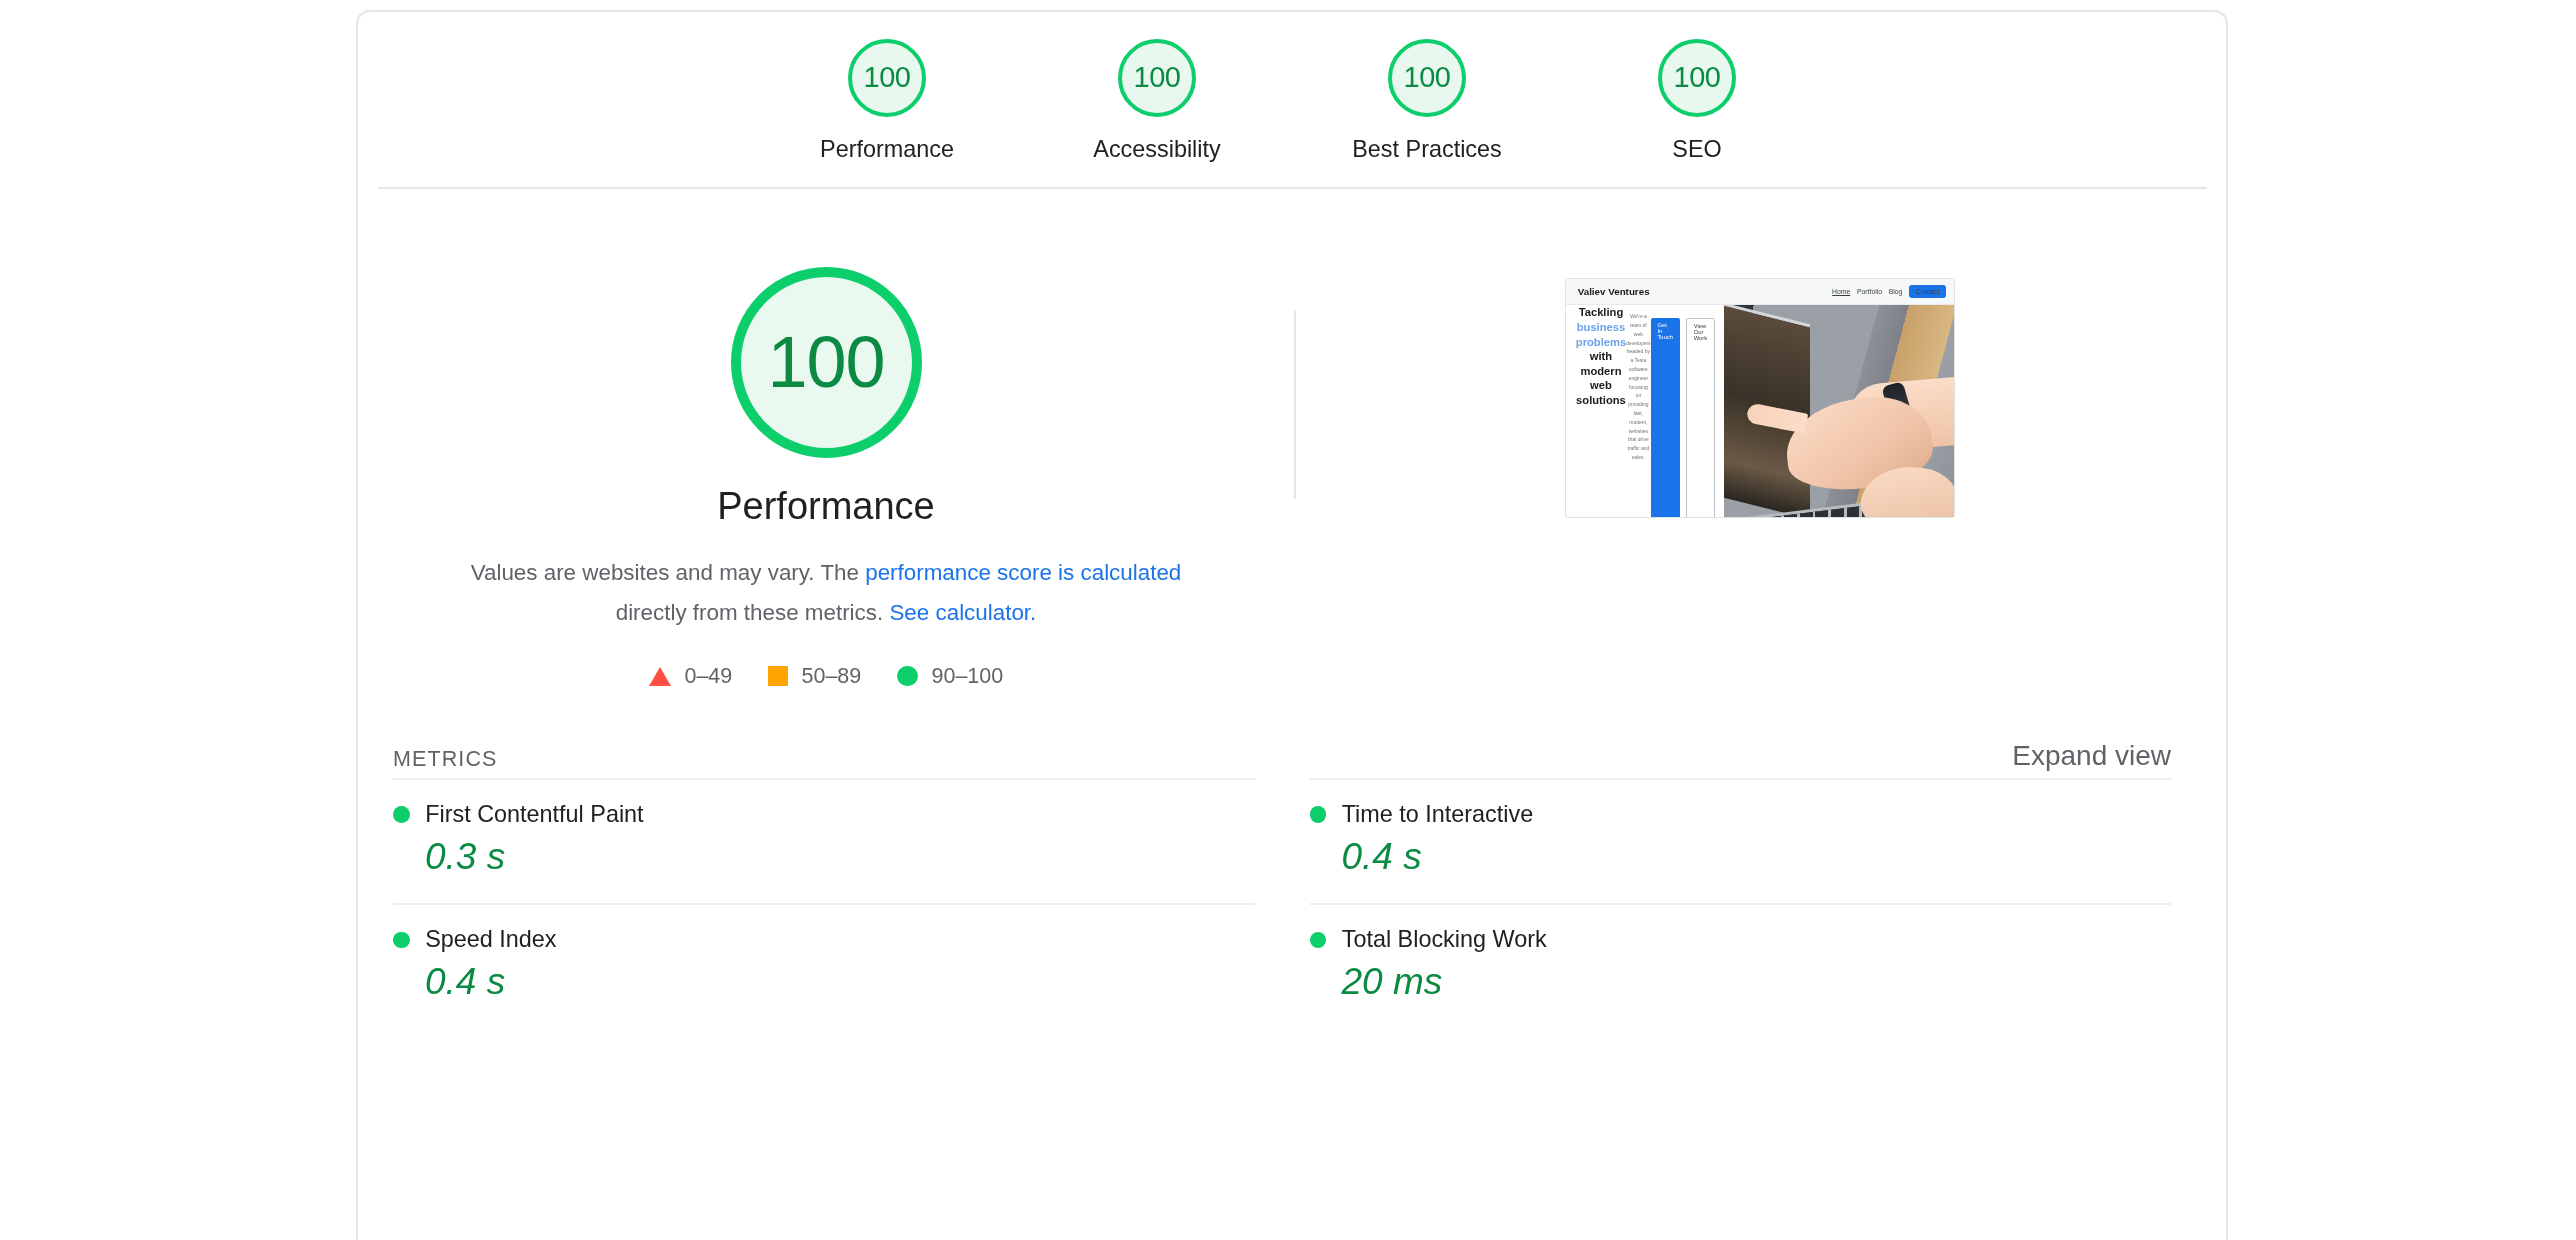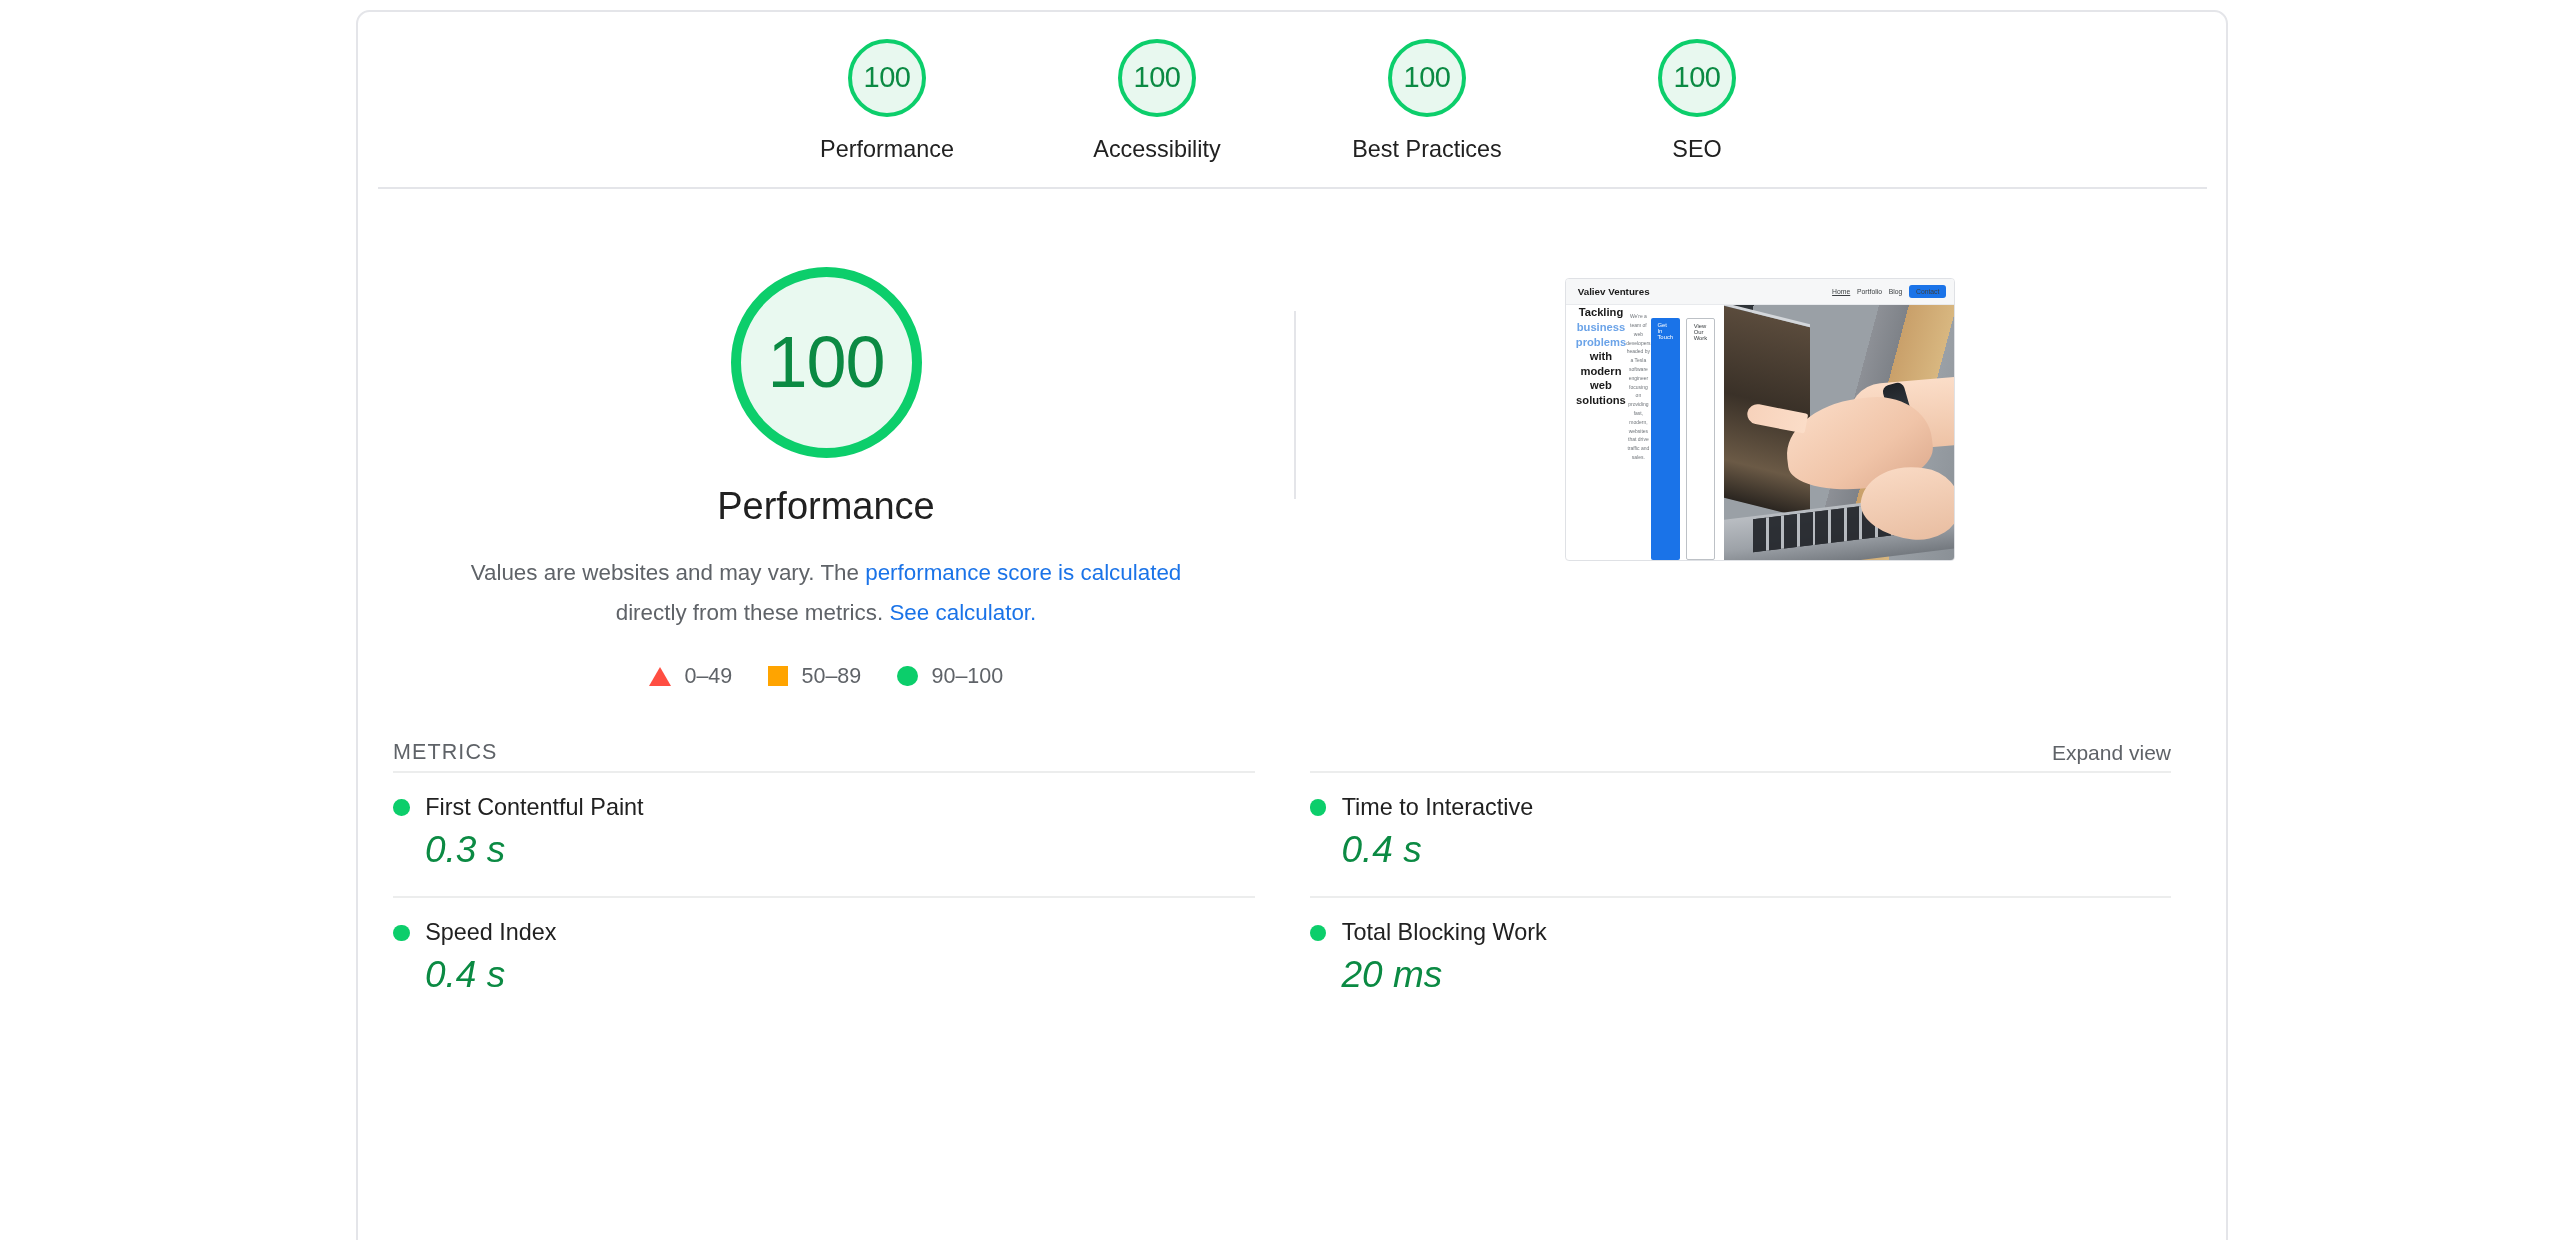--- a/index.html
+++ b/index.html
@@ -120,21 +120,21 @@
   }
 
   
   .hero-right {
     flex: 1;
     display: flex;
     justify-content: center;
     padding-top: 11.7px;
   }
   .thumb-frame {
-    width: 390px; height: 283px;
+    width: 390px; height: 240px;
     border: 1px solid #dfe1e5;
     border-radius: 3.9px;
     background: #fff;
     overflow: hidden;
     position: relative;
   }
   .thumb-nav {
     height: 26px;
     background: #f6f7f8;
     display: flex;
@@ -251,21 +251,21 @@
   .metrics-head {
     display: flex;
     align-items: flex-end;
     justify-content: space-between;
     padding: 51px 55px 0 35px;
   }
   .metrics-title {
     font-size: 21.5px; letter-spacing: 1.1px;
     color: #5f6368; text-transform: uppercase;
   }
-  .expand-view { font-size: 21px; color: #5f6368; }
+  .expand-view { font-size: 28px; color: #5f6368; }
 
   .metrics-grid {
     display: flex;
     gap: 55px;
     padding: 0 55px 0 35px;
     margin-top: 6px;
   }
   .metrics-col { flex: 1; }
   .metric-row {
     border-top: 2px solid #eceded;

